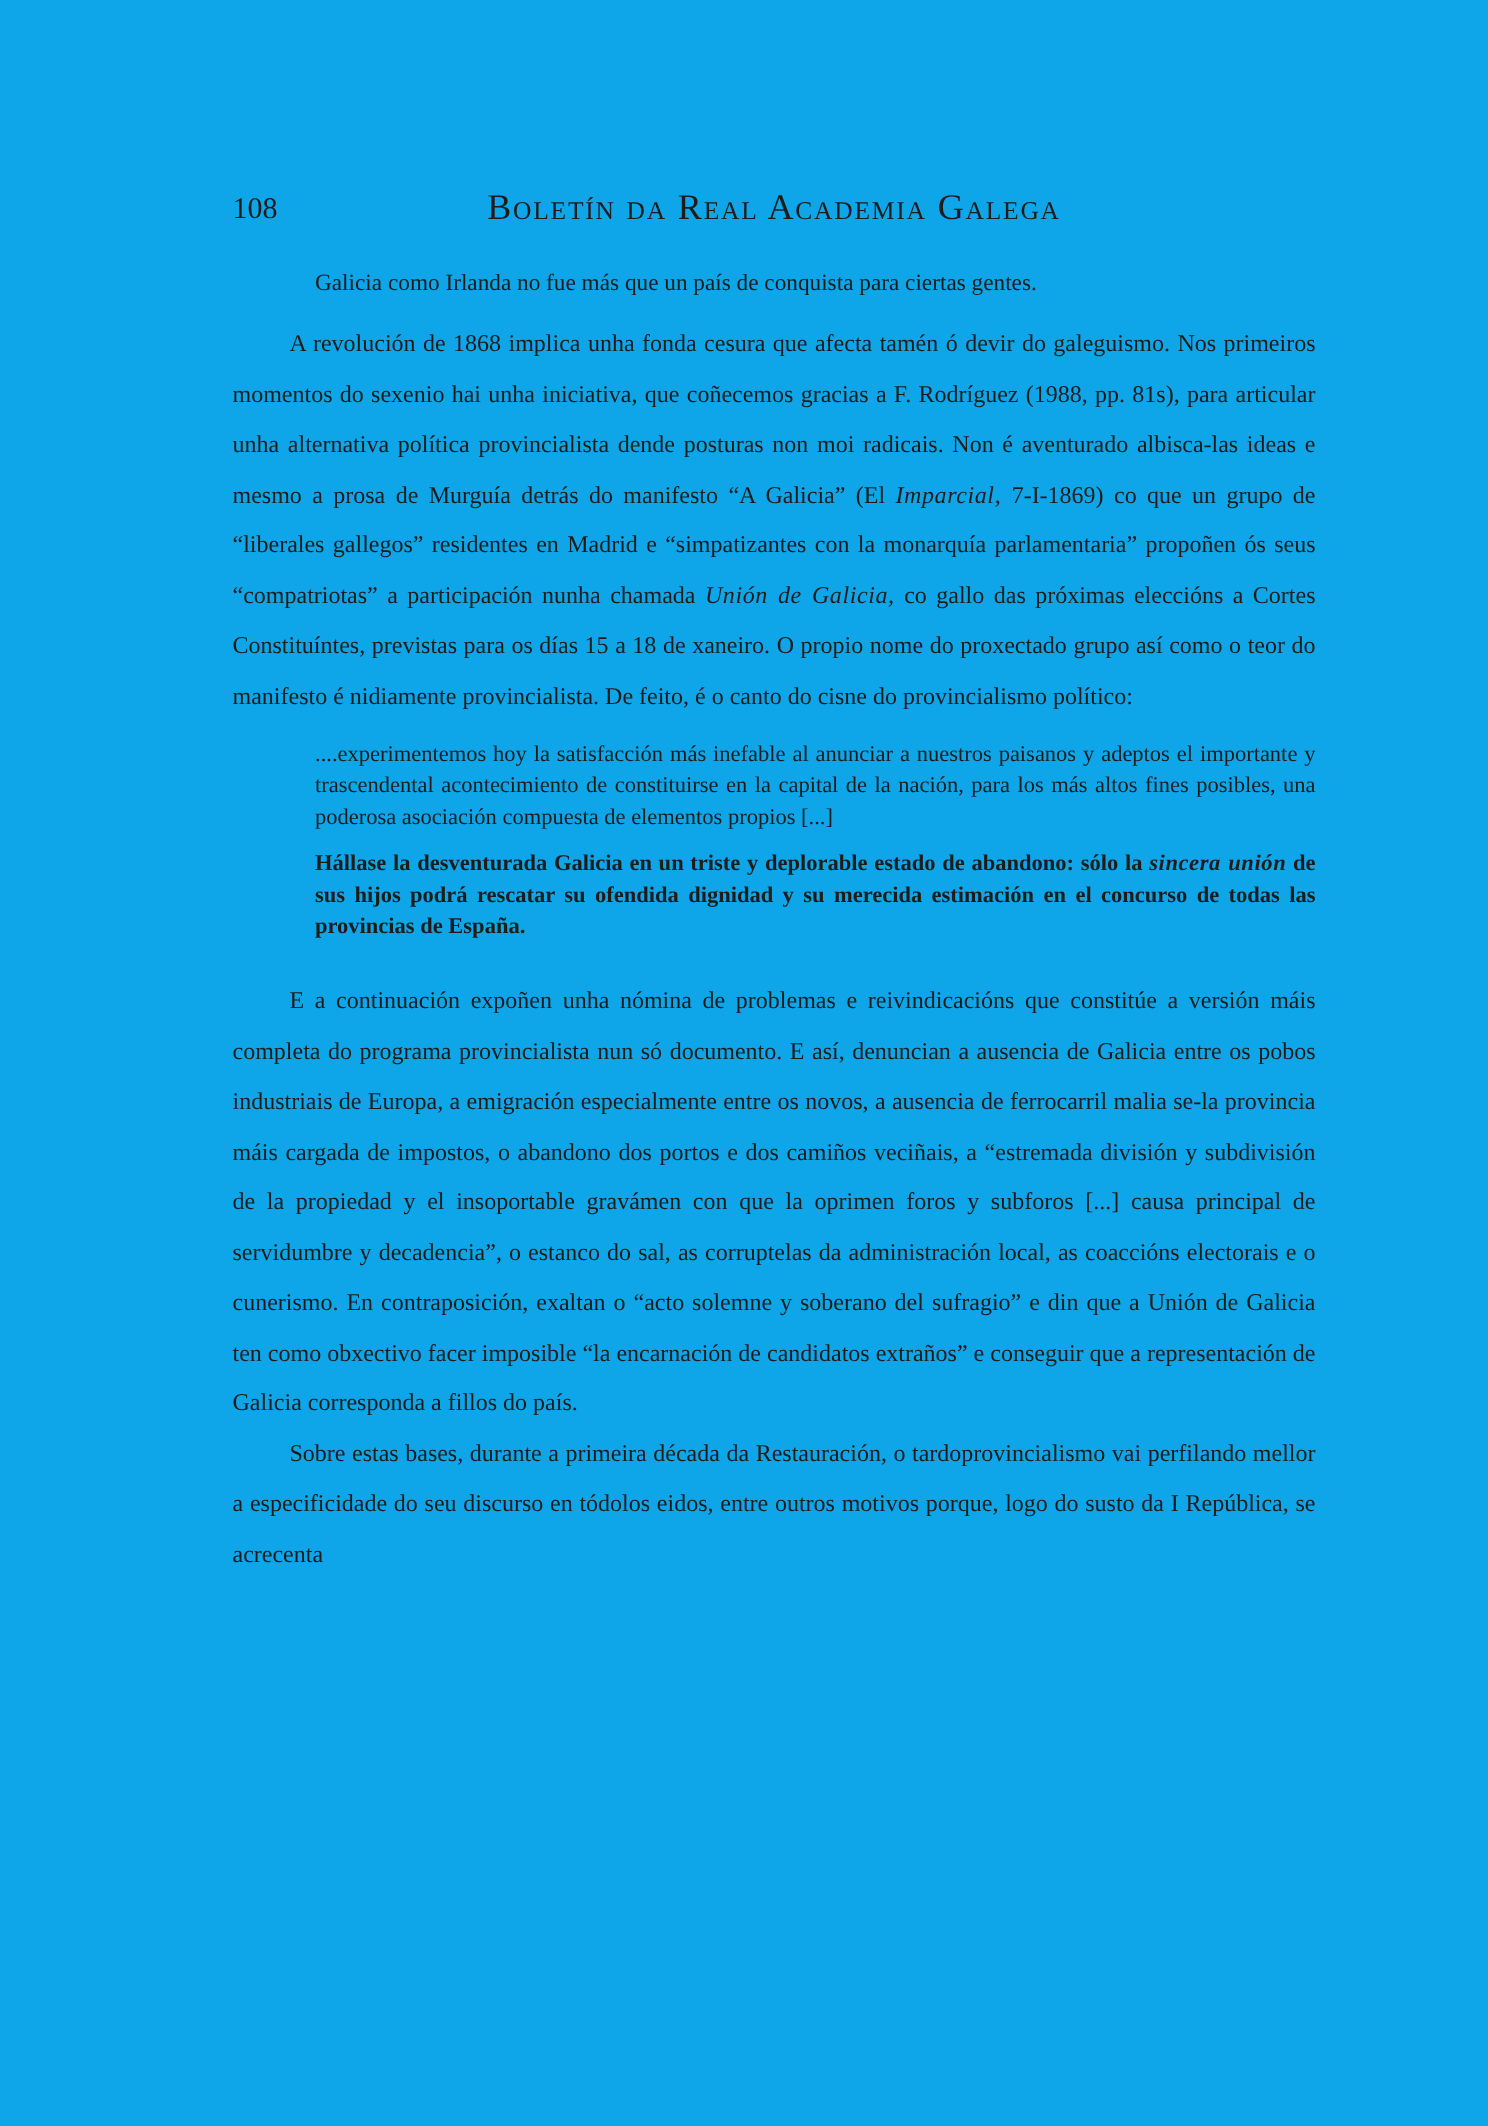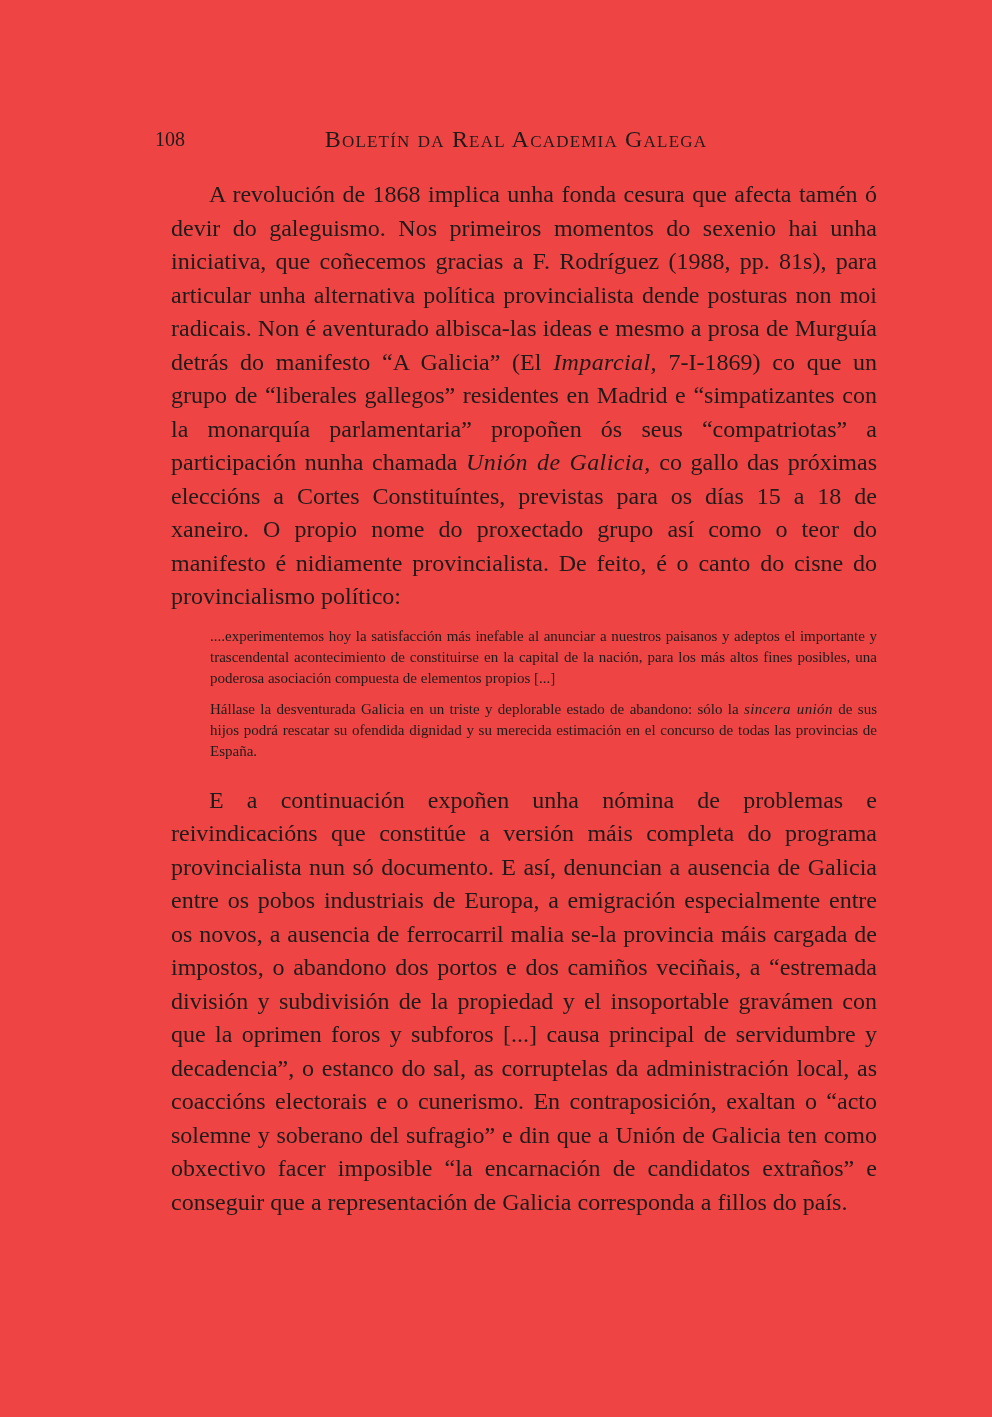--- a/index.html
+++ b/index.html
@@ -2,21 +2,21 @@
 <html lang="gl"><head>
 <meta charset="utf-8">
 <style>
   * { margin: 0; padding: 0; box-sizing: border-box; }
   html, body { background: #ffffff; }
   .page {
     position: relative;
     width: 992px;
     height: 1417px;
     margin: 0 auto;
-    background: #ef4444;
+    background: #0ea5e9;
     color: #1e1c1a;
     font-family: "Liberation Serif", "DejaVu Serif", serif;
     overflow: hidden;
   }
   .page-header {
     position: absolute;
     top: 127px;
     left: 155px;
     width: 722px;
     height: 26px;
@@ -42,53 +42,54 @@
     left: 155px;
     width: 722px;
   }
   .epigraph {
     margin-left: 55px;
     font-size: 15.5px;
     line-height: 21px;
     margin-bottom: 14px;
   }
   .para {
-    font-size: 24px;
+    font-size: 16px;
     line-height: 33.5px;
     text-align: justify;
-    margin-left: 16px;
   }
   .para.indent { text-indent: 38px; }
   .bq {
     margin: 12px 0 10px 55px;
     font-size: 15px;
     line-height: 21px;
     text-align: justify;
   }
-  .bq + .bq { margin-top: 8px; }
+  .bq + .bq { margin-top: 8px; font-weight: bold; }
   .bq.last { margin-bottom: 22px; }
   em { font-style: italic; letter-spacing: 0.4px; }
 </style>
 </head>
 <body>
 
 <div class="page">
 
   <header class="page-header">
     <span class="page-number">108</span>
     <span class="journal-title">Boletín da Real Academia Galega</span>
   </header>
 
   <main class="page-body">
 
+    <p class="epigraph">Galicia como Irlanda no fue más que un país de conquista para ciertas gentes.</p>
 
     <p class="para indent"><span>A revolución de 1868 implica unha fonda cesura que afecta tamén ó devir do galeguismo. Nos primeiros momentos do sexenio hai unha iniciativa, que coñecemos gracias a F. Rodríguez (1988, pp. 81s), para articular unha alternativa política provincialista dende posturas non moi radicais. Non é aventurado albisca-las ideas e mesmo a prosa de Murguía detrás do manifesto “A Galicia” (El </span><em>Imparcial,</em><span> 7-I-1869) co que un grupo de “liberales gallegos” residentes en Madrid e “simpatizantes con la monarquía parlamentaria” propoñen ós seus “compatriotas” a participación nunha chamada </span><em>Unión de Galicia,</em><span> co gallo das próximas eleccións a Cortes Constituíntes, previstas para os días 15 a 18 de xaneiro. O propio nome do proxectado grupo así como o teor do manifesto é nidiamente provincialista. De feito, é o canto do cisne do provincialismo político:</span></p>
 
     <blockquote class="bq">....experimentemos hoy la satisfacción más inefable al anunciar a nuestros paisanos y adeptos el importante y trascendental acontecimiento de constituirse en la capital de la nación, para los más altos fines posibles, una poderosa asociación compuesta de elementos propios [...]</blockquote>
 
     <blockquote class="bq last"><span>Hállase la desventurada Galicia en un triste y deplorable estado de abandono: sólo la </span><em>sincera unión</em><span> de sus hijos podrá rescatar su ofendida dignidad y su merecida estimación en el concurso de todas las provincias de España.</span></blockquote>
 
     <p class="para indent">E a continuación expoñen unha nómina de problemas e reivindicacións que constitúe a versión máis completa do programa provincialista nun só documento. E así, denuncian a ausencia de Galicia entre os pobos industriais de Europa, a emigración especialmente entre os novos, a ausencia de ferrocarril malia se-la provincia máis cargada de impostos, o abandono dos portos e dos camiños veciñais, a “estremada división y subdivisión de la propiedad y el insoportable gravámen con que la oprimen foros y subforos [...] causa principal de servidumbre y decadencia”, o estanco do sal, as corruptelas da administración local, as coaccións electorais e o cunerismo. En contraposición, exaltan o “acto solemne y soberano del sufragio” e din que a Unión de Galicia ten como obxectivo facer imposible “la encarnación de candidatos extraños” e conseguir que a representación de Galicia corresponda a fillos do país.</p>
 
+    <p class="para indent">Sobre estas bases, durante a primeira década da Restauración, o tardoprovincialismo vai perfilando mellor a especificidade do seu discurso en tódolos eidos, entre outros motivos porque, logo do susto da I República, se acrecenta</p>
 
   </main>
 
 </div>
 
 </body></html>

